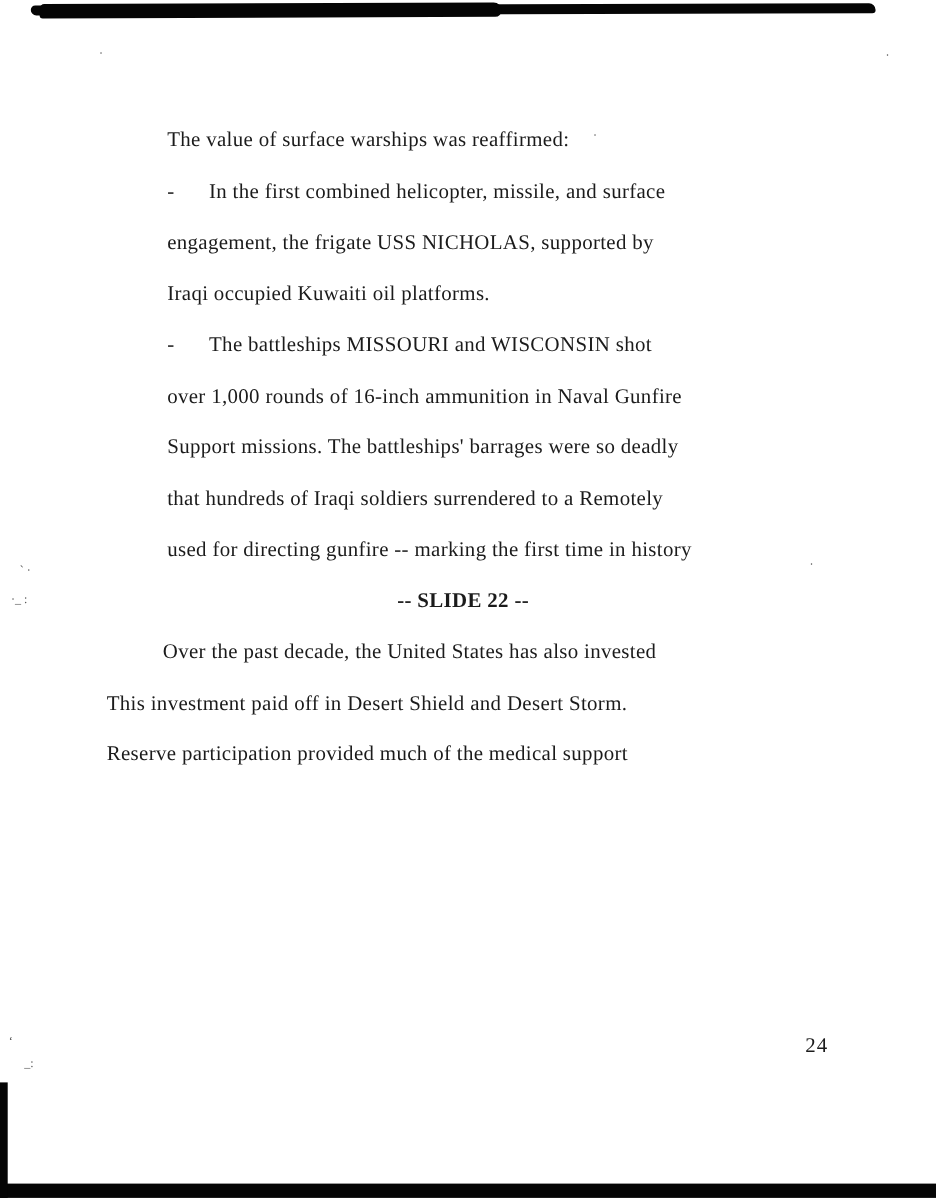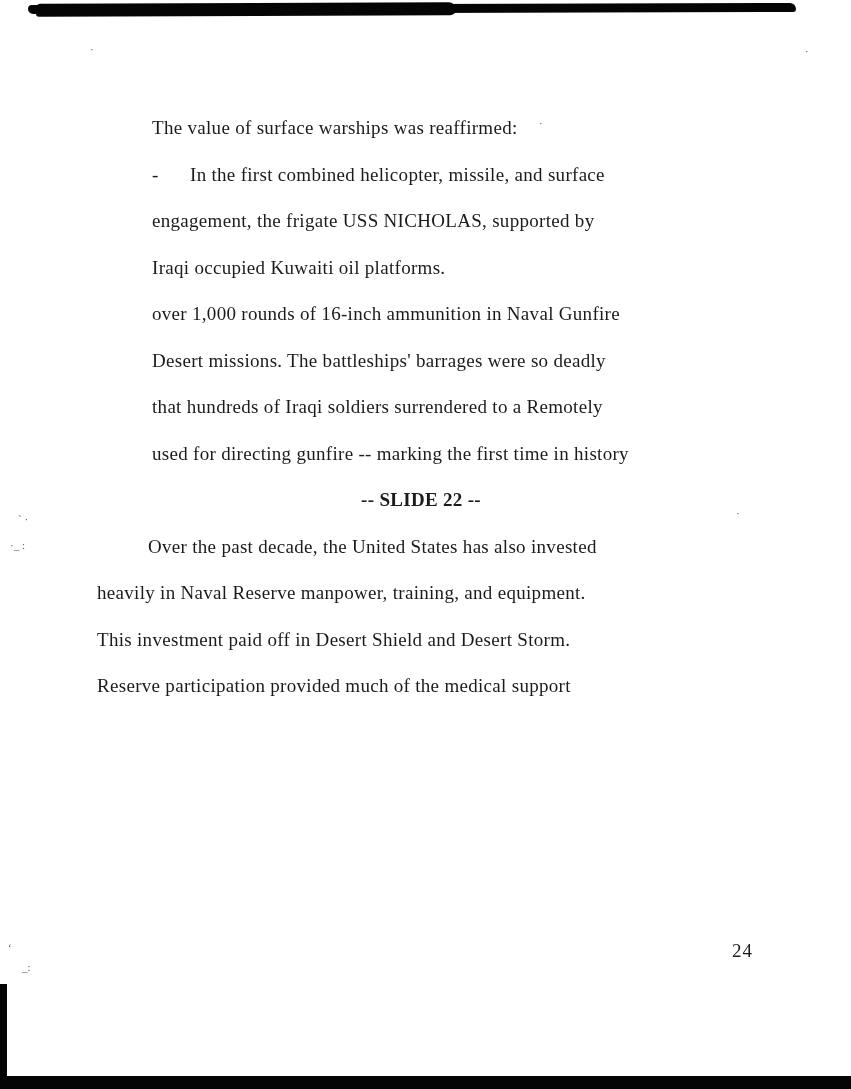--- a/index.html
+++ b/index.html
@@ -116,29 +116,31 @@
     <div class="line indent-list">
       <span>The value of surface warships was reaffirmed:</span>
     </div>
 
     <div class="line indent-list">
       <span class="bullet-marker">-</span><span>In the first combined helicopter, missile, and surface</span>
     </div>
     <div class="line indent-list">engagement, the frigate USS NICHOLAS, supported by</div>
     <div class="line indent-list">Iraqi occupied Kuwaiti oil platforms.</div>
 
+    <div class="line indent-list">
+      <span class="bullet-marker">-</span><span>The battleships MISSOURI and WISCONSIN shot</span>
+    </div>
     <div class="line indent-list">over 1,000 rounds of 16-inch ammunition in Naval Gunfire</div>
-    <div class="line indent-list">Desert missions.  The battleships' barrages were so deadly</div>
+    <div class="line indent-list">Support missions.  The battleships' barrages were so deadly</div>
     <div class="line indent-list">that hundreds of Iraqi soldiers surrendered to a Remotely</div>
     <div class="line indent-list">used for directing gunfire -- marking the first time in history</div>
 
     <div class="line slide-heading">-- SLIDE 22 --</div>
 
     <div class="line indent-para">Over the past decade, the United States has also invested</div>
-    <div class="line">heavily in Naval Reserve manpower, training, and equipment.</div>
     <div class="line">This investment paid off in Desert Shield and Desert Storm.</div>
     <div class="line">Reserve participation provided much of the medical support</div>
 
   </div>
 
   <div class="page-number">24</div>
 
 </div>
 
 </body></html>

